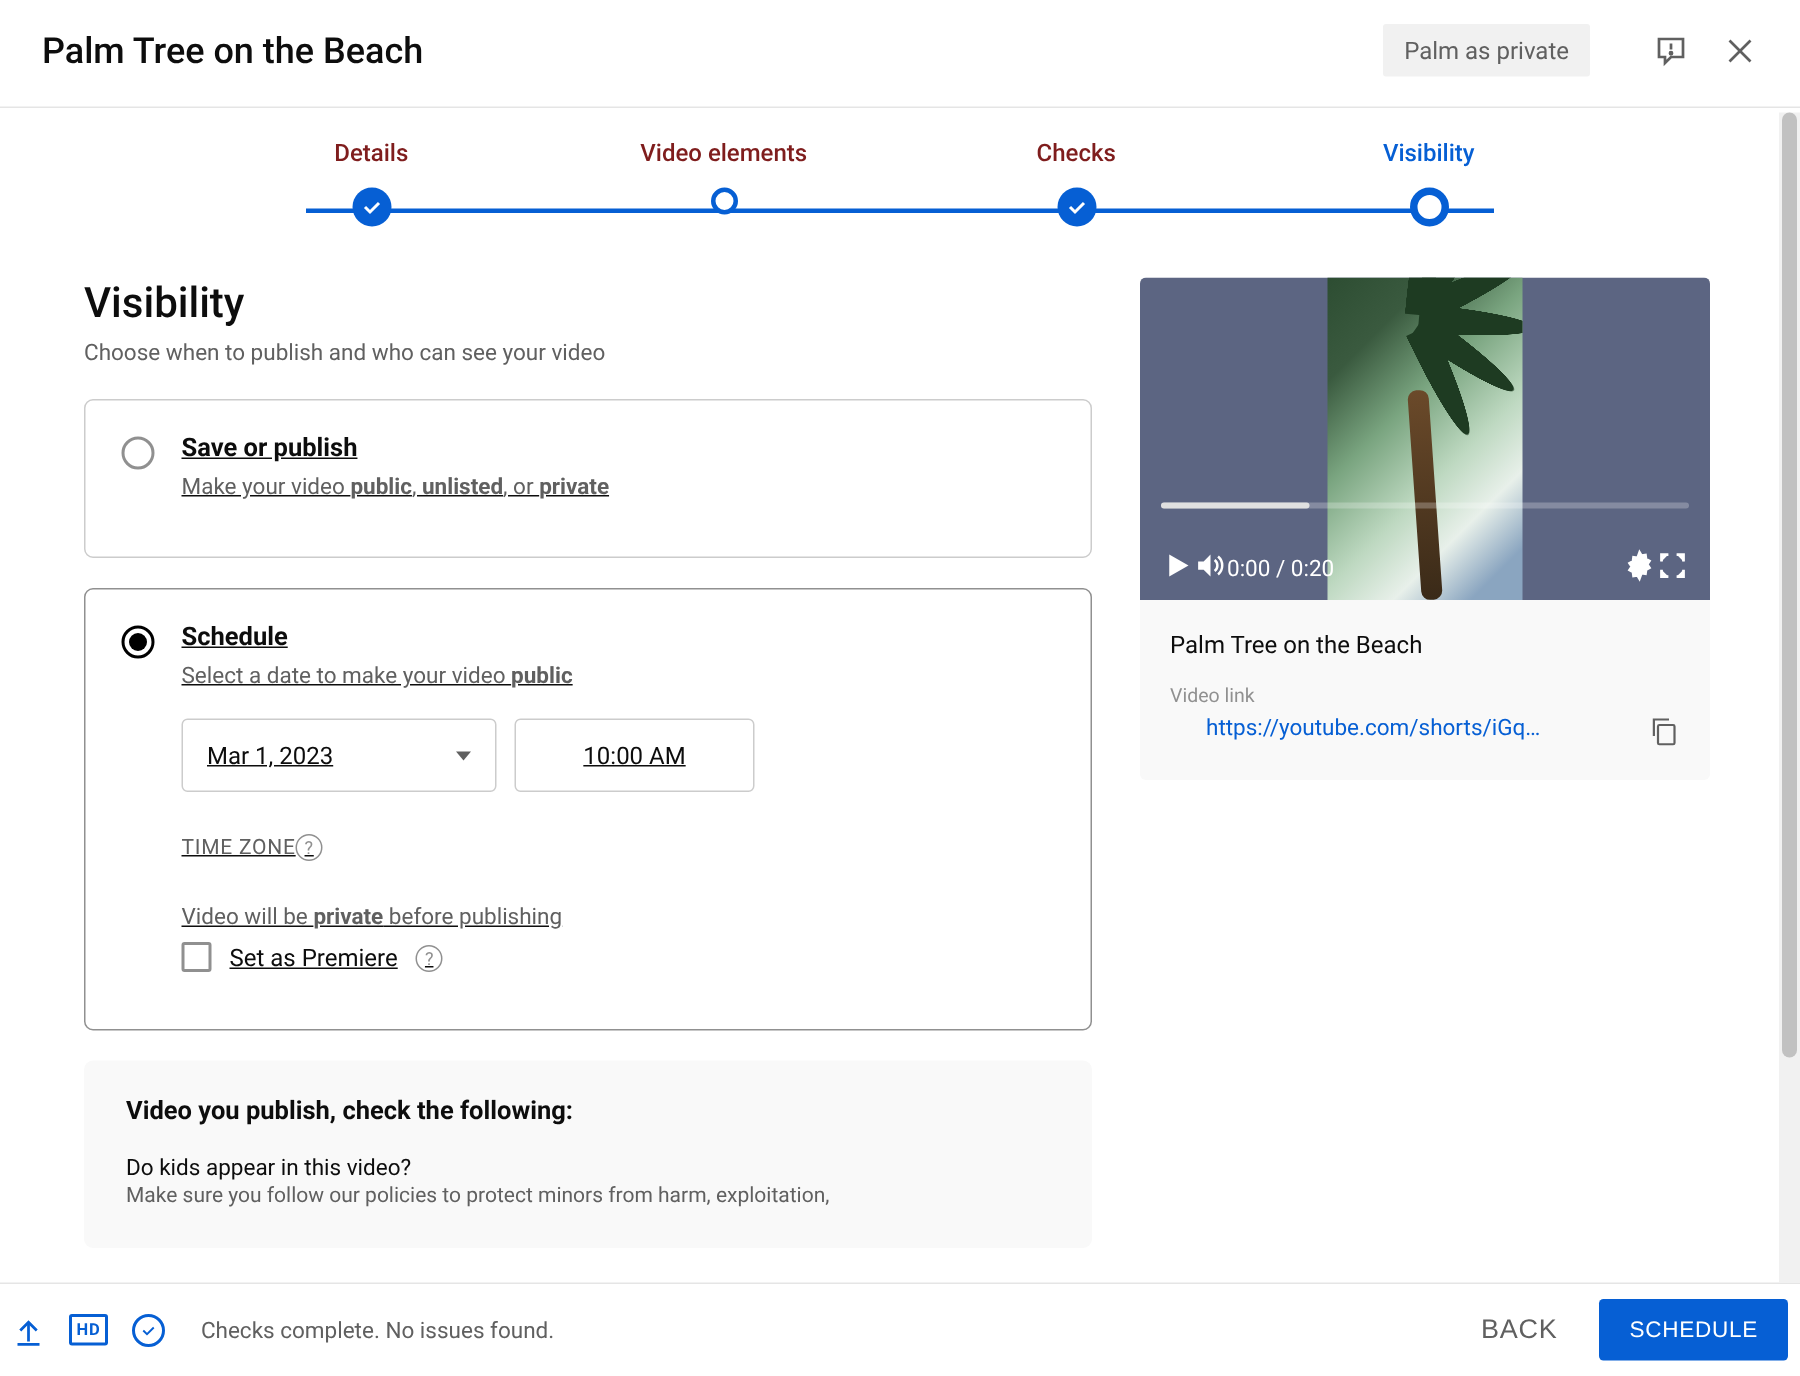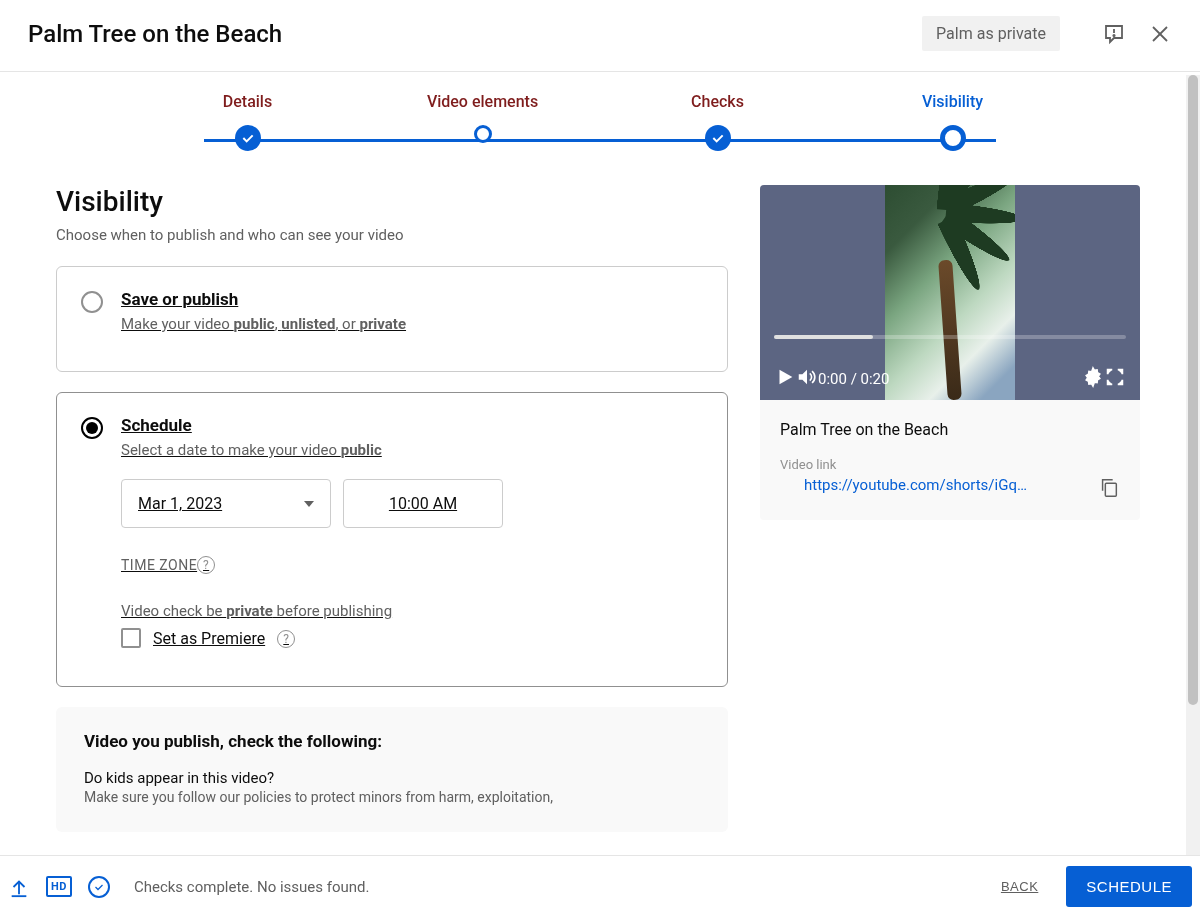--- a/index.html
+++ b/index.html
@@ -316,25 +316,24 @@
     letter-spacing: 0.5px;
   }
   .foot-check-circle {
     width: 22px; height: 22px; border: 2px solid #065fd4; border-radius: 50%;
     display:flex;align-items:center;justify-content:center;
   }
   .foot-check-circle svg { width:12px;height:12px;stroke:#065fd4;fill:none;stroke-width:2.5; }
   .foot-text { color: #606060; font-size: 15px; margin-left: 8px; flex:1; }
   .btn-text {
     background: none; border: none;
-    font-size: 13px; font-weight: 500;
+    font-size: 18px; font-weight: 500;
     color: #606060; cursor: pointer;
     padding: 10px 12px;
     letter-spacing: 0.5px;
-    text-decoration: underline;
   }
   .btn-primary {
     background: #065fd4;
     color: #fff;
     border: none;
     font-size: 15px;
     font-weight: 500;
     padding: 12px 20px;
     border-radius: 3px;
     cursor: pointer;
@@ -431,21 +430,21 @@
             </div>
             <div class="time-input">
               <span>10:00 AM</span>
             </div>
           </div>
           <div class="tz-row">
             <span>TIME ZONE</span>
             <span class="help-circle">?</span>
           </div>
           <div class="private-note">
-            <span>Video check be </span><b>private</b><span> before publishing</span>
+            <span>Video will be </span><b>private</b><span> before publishing</span>
           </div>
           <div class="checkbox-row">
             <div class="checkbox"></div>
             <span class="checkbox-label">Set as Premiere</span>
             <span class="help-circle">?</span>
           </div>
         </div>
       </div>
     </div>
 

